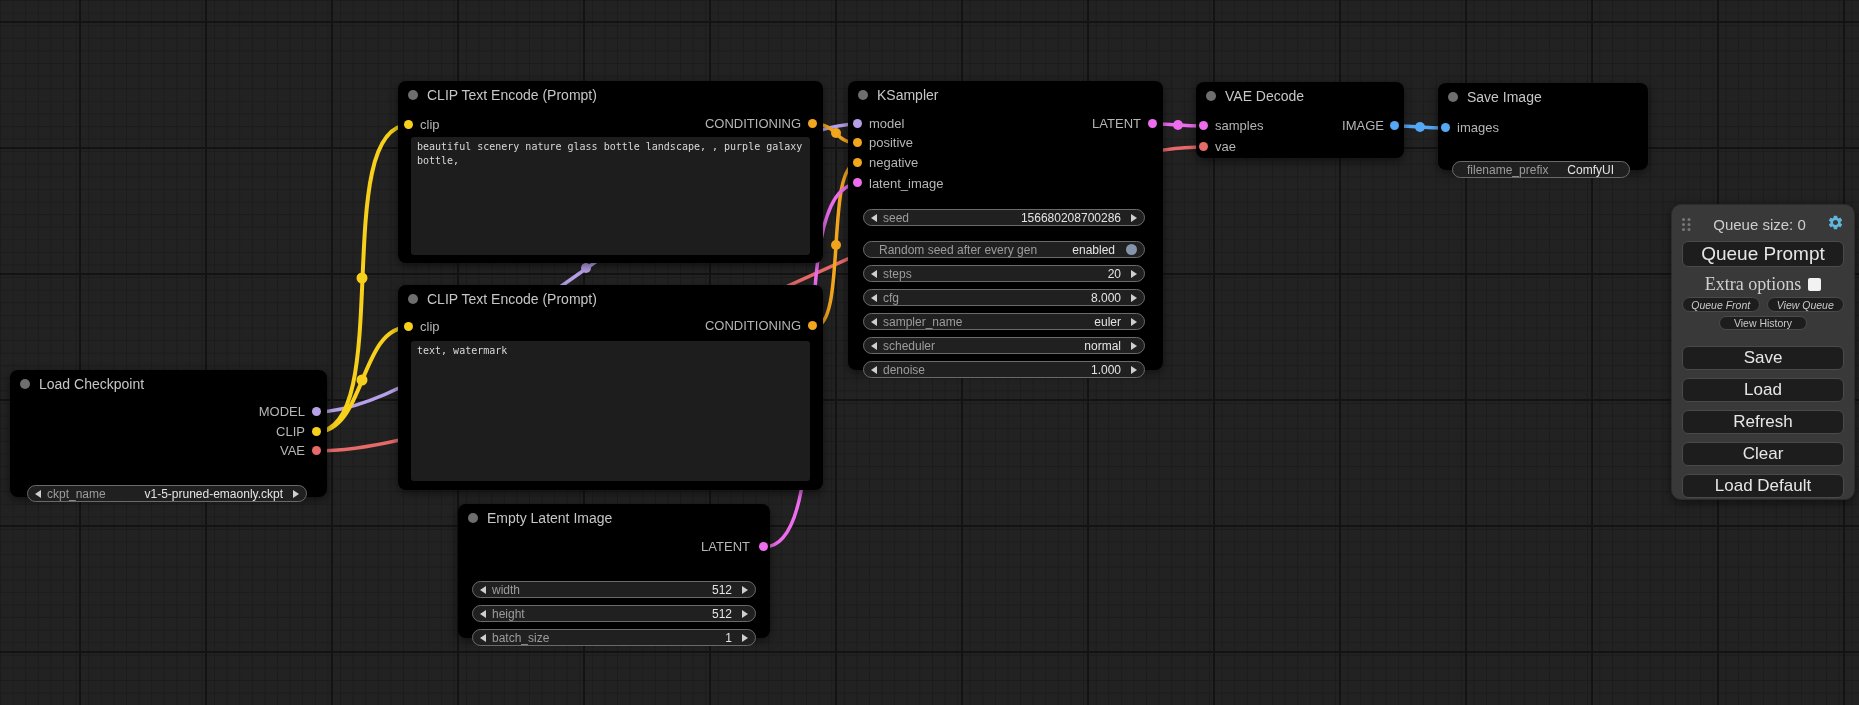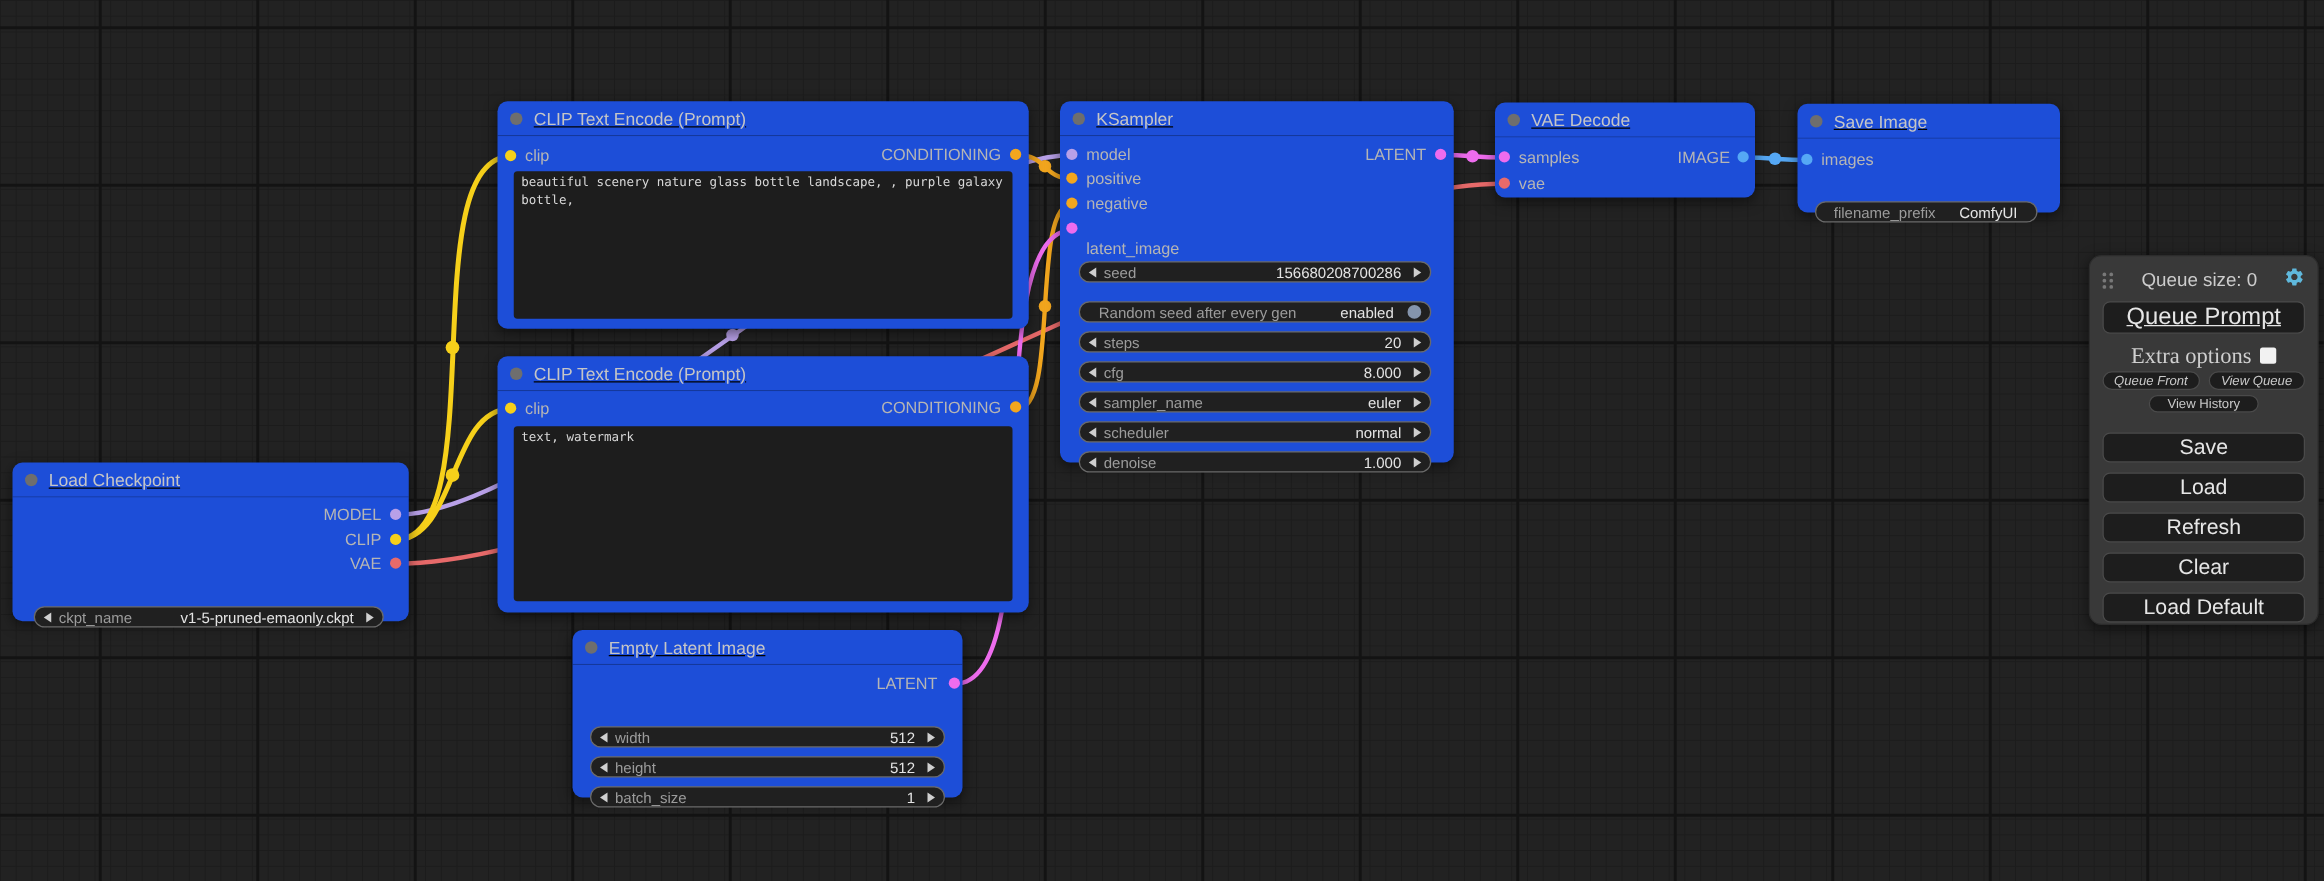--- a/index.html
+++ b/index.html
@@ -11,22 +11,22 @@
       linear-gradient(#131313 2px, transparent 2px),
       linear-gradient(90deg,#131313 2px, transparent 2px),
       linear-gradient(#1c1c1c 1px, transparent 1px),
       linear-gradient(90deg,#1c1c1c 1px, transparent 1px);
     background-size:126px 126px,126px 126px,12.6px 12.6px,12.6px 12.6px;
     background-position:-47px -105px,-47px -105px,0 0,0 0;
   }
   .wires{position:absolute;left:0;top:0;z-index:1;}
   .wires path{fill:none;stroke-linecap:round;}
   .node{
-    position:absolute;z-index:2;background:#1d4ed8;border-radius:8px;
-    box-shadow:0 3px 10px rgba(0,0,0,.5);box-sizing:border-box;text-decoration:underline;
+    position:absolute;z-index:2;background:#000000;border-radius:8px;
+    box-shadow:0 3px 10px rgba(0,0,0,.5);box-sizing:border-box;
   }
   .nheader{
     height:27px;display:flex;align-items:center;gap:9px;padding:0 10px;
     color:#c6c6c6;font-size:14px;border-bottom:1px solid rgba(0,0,0,.28);
     border-radius:8px 8px 0 0;
   }
   .hdot{width:10px;height:10px;border-radius:50%;background:#6e6e6e;flex:0 0 auto;}
   .dot{position:absolute;width:9px;height:9px;border-radius:50%;}
   .plabel{position:absolute;font-size:13px;color:#b5b5b5;line-height:16px;white-space:nowrap;}
   .plabel.right{text-align:right;}
@@ -56,21 +56,21 @@
   .panel-title{flex:1;text-align:center;font-size:15px;color:#cdcdcd;}
   .drag-handle{position:relative;width:10px;height:14px;}
   .drag-handle::before{
     content:"";position:absolute;left:0;top:1px;width:3px;height:3px;border-radius:50%;background:#787878;
     box-shadow:0 5px 0 #787878,0 10px 0 #787878,5.5px 0 0 #787878,5.5px 5px 0 #787878,5.5px 10px 0 #787878;
   }
   .btn{
     background:#1d1d1d;border:1px solid #4a4a4a;border-radius:6px;color:#e6e6e6;
     display:flex;align-items:center;justify-content:center;box-sizing:border-box;cursor:default;
   }
-  .btn-queue{height:26px;margin-top:8px;font-size:19px;text-decoration:underline;}
+  .btn-queue{height:26px;margin-top:8px;font-size:19px;}
   .extra-row{display:flex;align-items:center;justify-content:center;gap:7px;margin-top:10px;height:14px;font-size:18px;font-family:Liberation Serif, serif;}
   .checkbox{width:13px;height:13px;background:#f2f2f2;border-radius:2px;}
   .small-row{display:flex;gap:7px;margin-top:6px;}
   .btn-sm{height:15px;font-size:10.5px;border-radius:8px;flex:1;color:#c9c9c9;font-style:italic;}
   .btn-hist{height:14px;font-size:10.5px;border-radius:8px;width:88px;margin:4px auto 0 auto;color:#c9c9c9;}
   .btn-big{height:24px;margin-top:8px;font-size:17px;}
   .btn-big.first{margin-top:16px;}
   .gear{flex:0 0 auto;}
 </style>
 </head>
@@ -172,21 +172,21 @@
     <span class="hdot"></span>
     <span class="ntitle">KSampler</span>
   </div>
   <span class="dot" style="left:5px;top:38px;background:#b8a0e8"></span>
   <span class="plabel" style="left:21px;top:35px">model</span>
   <span class="dot" style="left:5px;top:57px;background:#f2a61e"></span>
   <span class="plabel" style="left:21px;top:54px">positive</span>
   <span class="dot" style="left:5px;top:77px;background:#f2a61e"></span>
   <span class="plabel" style="left:21px;top:74px">negative</span>
   <span class="dot" style="left:5px;top:97px;background:#ee6cee"></span>
-  <span class="plabel" style="left:21px;top:110px">latent_image</span>
+  <span class="plabel" style="left:21px;top:95px">latent_image</span>
   <span class="plabel right" style="right:22px;top:35px">LATENT</span>
   <span class="dot" style="right:6px;top:38px;background:#ee6cee"></span>
 
   <div class="pill" style="left:15px;top:108px;width:282px">
     <span class="arrL"></span>
     <span class="wlabel">seed</span>
     <span class="wvalue">156680208700286</span>
     <span class="arrR"></span>
   </div>
   <div class="pill" style="left:15px;top:140px;width:282px;padding-left:15px">

